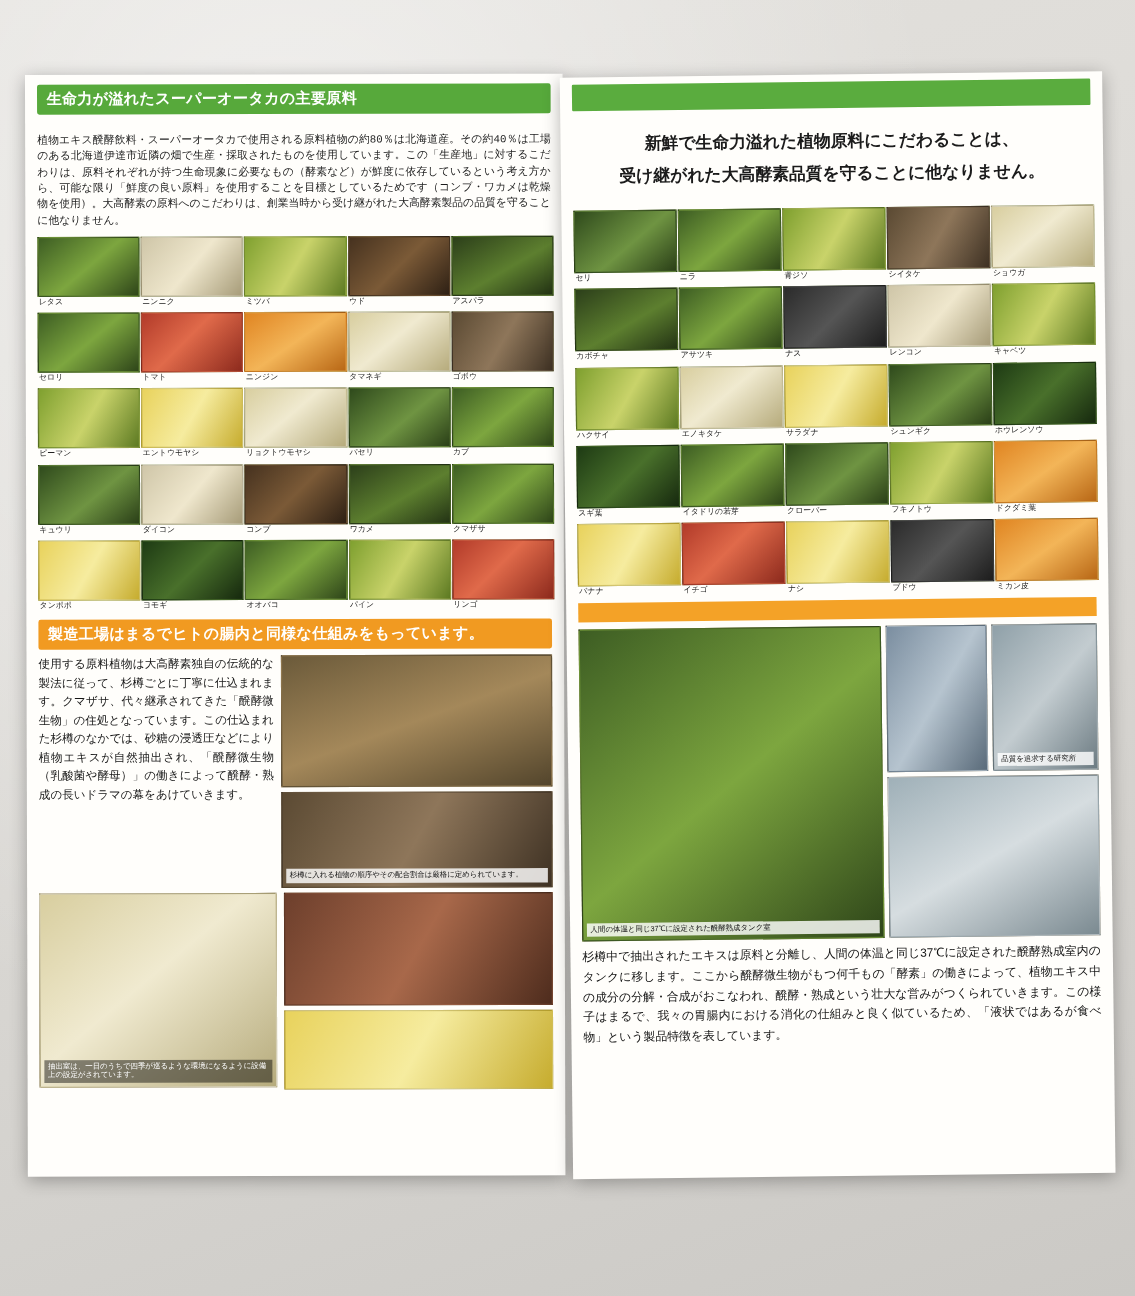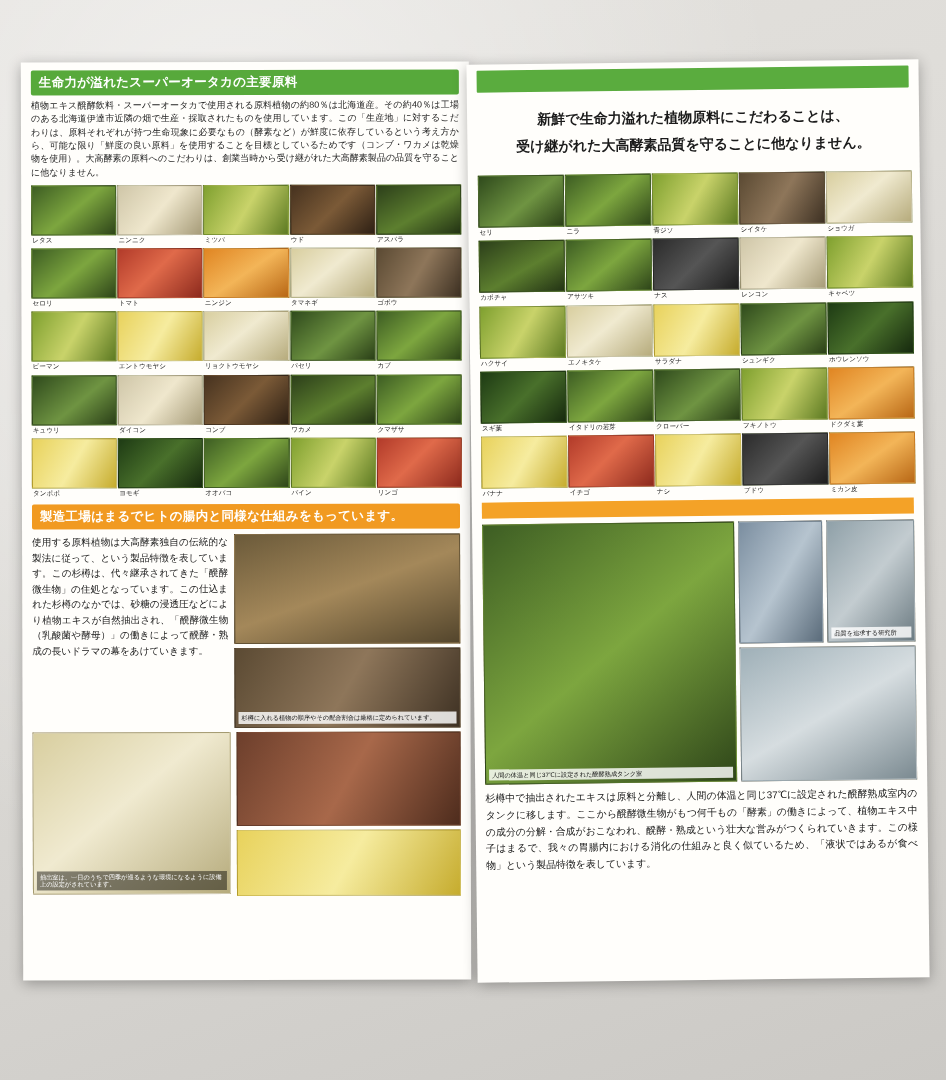--- a/index.html
+++ b/index.html
@@ -49,21 +49,22 @@
     background:#5aac3e;height:22px;width:100%;border-radius:1px;
   }
   .right-title{
     text-align:center;font-size:14px;line-height:1.9;color:#1b1b1b;
     padding:14px 6px 10px;font-weight:600;
   }
 
   
   .body-text{
     font-size:9.3px;line-height:1.5;color:#1c1c1c;text-align:justify;
-    margin-top:4px;
+    margin-top:16px;
+    font-family:Liberation Mono, monospace;
   }
   .intro-text{font-size:9.0px;line-height:1.48;}
 
   
   .grid{display:grid;gap:3px;margin-top:6px;}
   .g5{grid-template-columns:repeat(5,1fr);}
   .cell{position:relative;}
   .ph{
     width:100%;height:48px;background:#7a8f55;
     background-size:cover;background-position:center;
@@ -241,21 +242,21 @@
         <div class="cell">
             <div class="ph p6"></div>
             <div class="cap">リンゴ</div>
           </div>
       </div>
 
       <div class="factory">
         <div class="bar-head bar-orange">製造工場はまるでヒトの腸内と同様な仕組みをもっています。</div>
 
         <div class="fx-cols">
-          <div class="fx-text">使用する原料植物は大高酵素独自の伝統的な製法に従って、という製品特徴を表しています。この杉樽は、代々継承されてきた「醗酵微生物」の住処となっています。この仕込まれた杉樽のなかでは、砂糖の浸透圧などにより植物エキスが自然抽出され、「醗酵微生物（乳酸菌や酵母）」の働きによって醗酵・熟成の長いドラマの幕をあけていきます。</div>
+          <div class="fx-text">使用する原料植物は大高酵素独自の伝統的な製法に従って、杉樽ごとに丁寧に仕込まれます。クマザサ、代々継承されてきた「醗酵微生物」の住処となっています。この仕込まれた杉樽のなかでは、砂糖の浸透圧などにより植物エキスが自然抽出され、「醗酵微生物（乳酸菌や酵母）」の働きによって醗酵・熟成の長いドラマの幕をあけていきます。</div>
 
           <div class="fx-right">
             <div class="photo p4" style="height:108px"></div>
             <div class="photo p13" style="height:78px">
               <div class="ovl">杉樽に入れる植物の順序やその配合割合は厳格に定められています。</div>
             </div>
           </div>
         </div>
 
         <div class="fx-cols" style="margin-top:4px">

